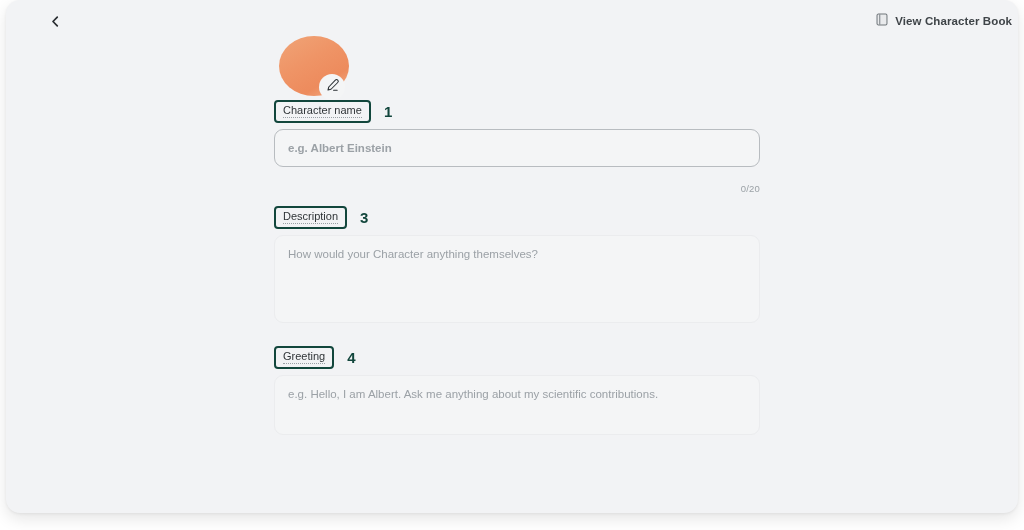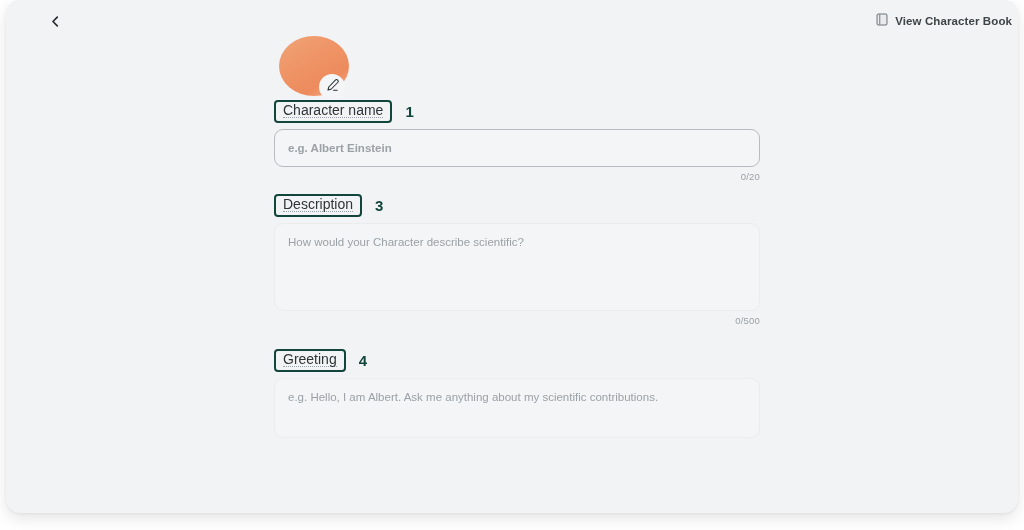--- a/index.html
+++ b/index.html
@@ -118,21 +118,21 @@
   .field-label-box {
     display: inline-flex;
     align-items: center;
     border: 2px solid #12463c;
     border-radius: 4px;
     padding: 2px 7px 3px 7px;
     background: #f2f3f5;
     cursor: pointer;
   }
   .field-label-text {
-    font-size: 14px;
+    font-size: 11px;
     color: #2f3437;
     line-height: 12px;
     border-bottom: 1px dotted #9aa1a6;
     padding-bottom: 1px;
   }
   .step-number {
     font-size: 15px;
     font-weight: 700;
     color: #12463c;
     margin-left: 13px;
@@ -160,21 +160,21 @@
     color: #9ba1a6;
     line-height: 14px;
     white-space: nowrap;
     overflow: hidden;
   }
   .counter {
     width: 486px;
     text-align: right;
     font-size: 9.5px;
     color: #9ba1a6;
-    margin-top: 4px;
+    margin-top: 16px;
     letter-spacing: 0.2px;
   }
 
   .h-name  { height: 38px; }
   .h-tag   { height: 38px; }
   .h-desc  { height: 88px; }
   .h-greet { height: 60px; }
 
   .gap-name  { margin-top: 0px; }
   .gap-tag   { margin-top: 14px; }
@@ -237,23 +237,22 @@
 
 
     <div class="field-block gap-desc">
       <div class="label-row">
         <div class="field-label-box">
           <span class="field-label-text">Description</span>
         </div>
         <span class="step-number">3</span>
       </div>
       <div class="input-box soft h-desc">
-        <div class="placeholder">How would your Character describe scientific?</div>
-      </div>
-      <div class="counter">0/500</div>
+        <div class="placeholder">How would your Character anything themselves?</div>
+      </div>
     </div>
 
     <div class="field-block gap-greet">
       <div class="label-row">
         <div class="field-label-box">
           <span class="field-label-text">Greeting</span>
         </div>
         <span class="step-number">4</span>
       </div>
       <div class="input-box soft h-greet">

